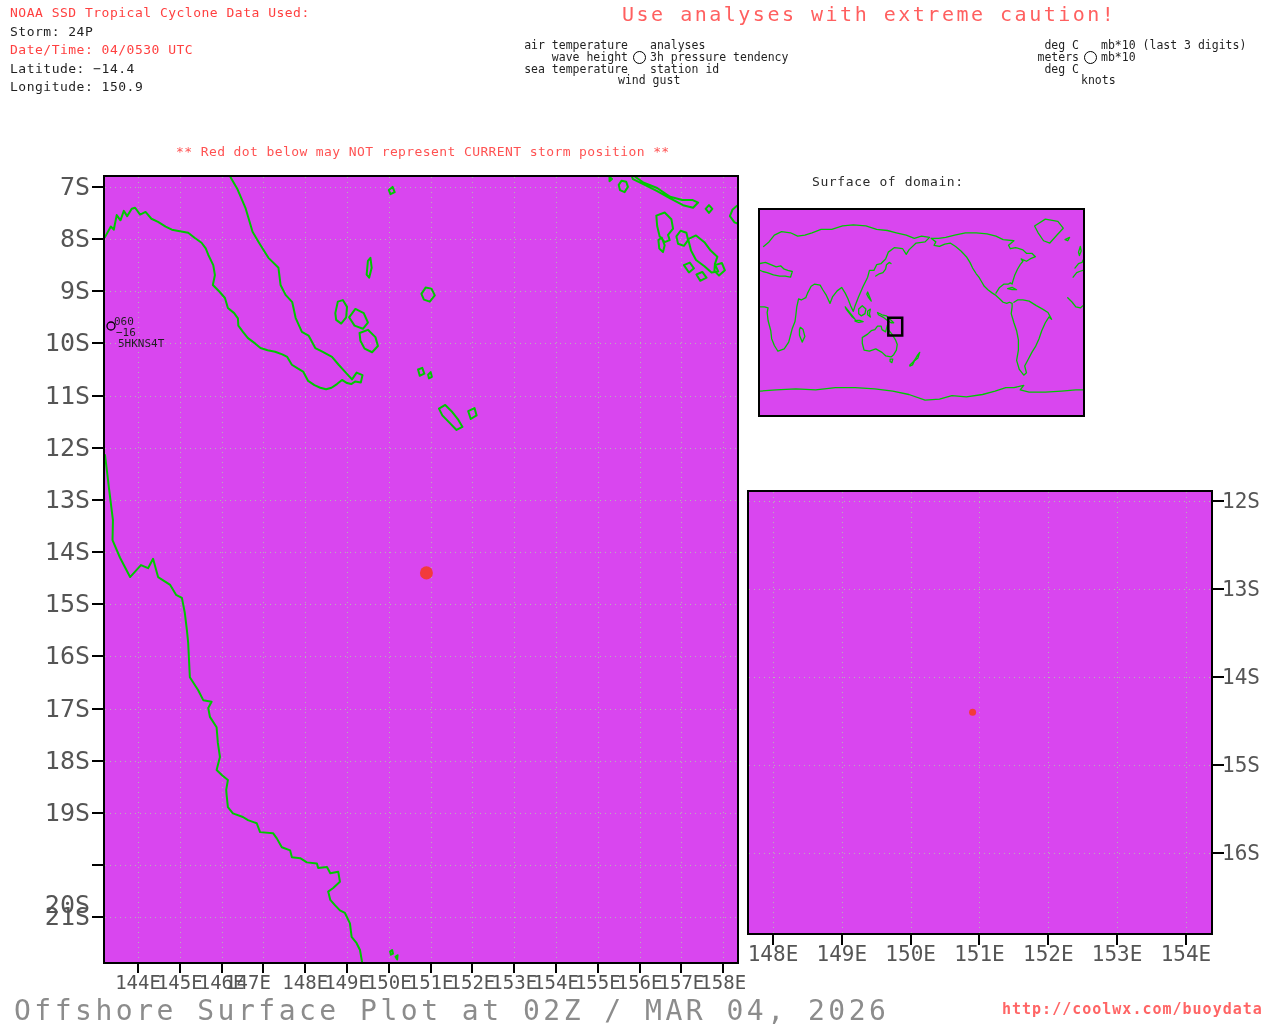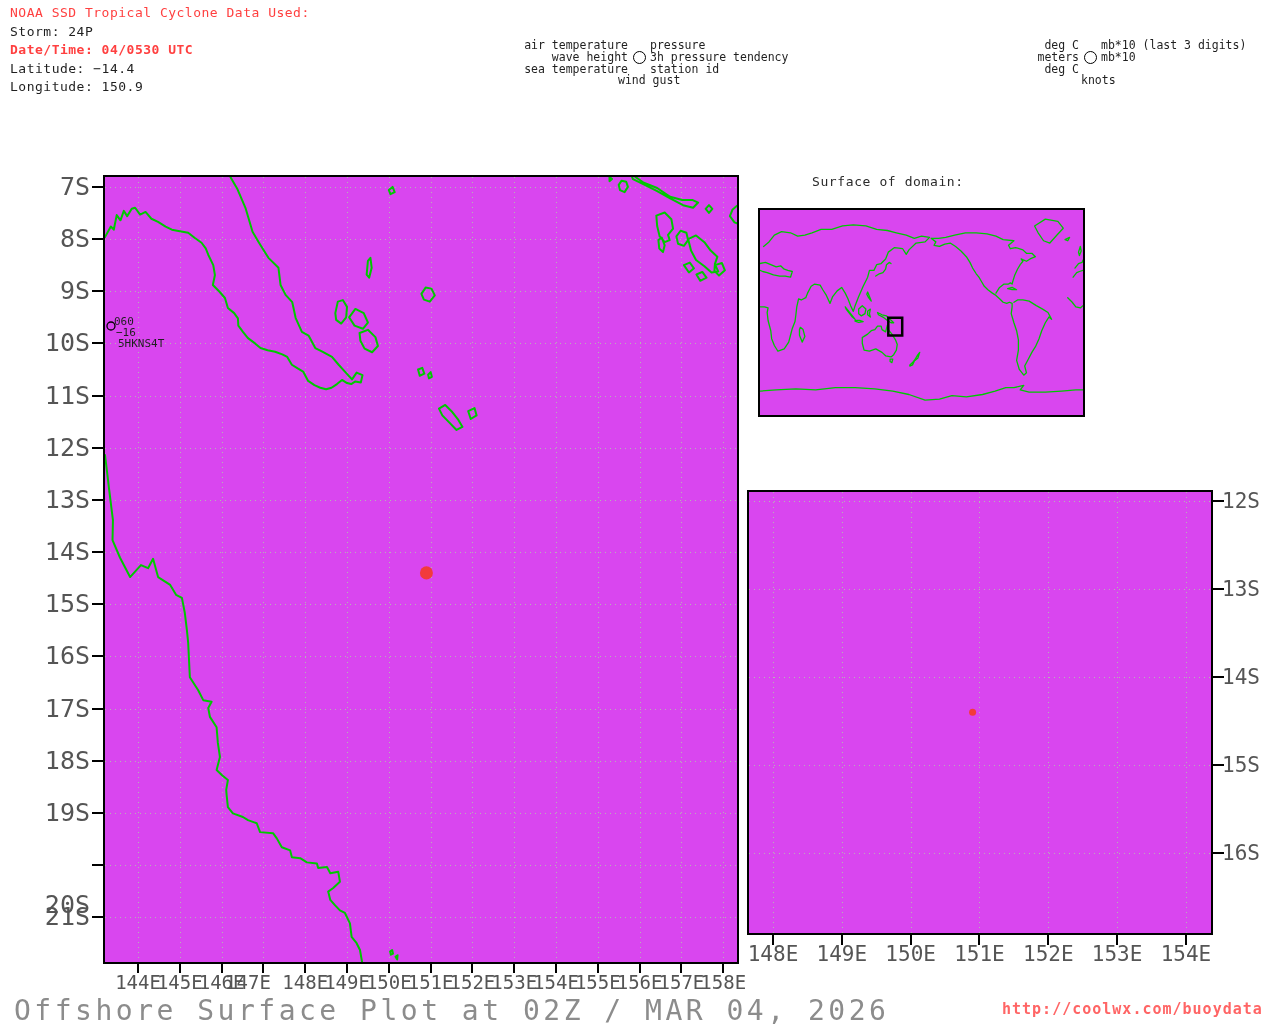--- a/index.html
+++ b/index.html
@@ -6,21 +6,21 @@
   :root{
     --green:#00c800; --dot:#f23b3b; --hdr-red:#ff4040; --axis:#555555;
     --warn:#ff5252; --caution:#ff5f5f; --url:#ff6565; --grid:#b4b4b4;
   }
   html,body{margin:0;padding:0;background:#fff;}
   #canvas{position:relative;width:1280px;height:1024px;background:#fff;overflow:hidden;
     font-family:"DejaVu Sans Mono",monospace;color:#1f1f1f;border-radius:18px;}
   #canvas div{position:absolute;}
   .hdr-line{left:10px;font-size:13px;letter-spacing:.5px;white-space:pre;}
   .red{color:var(--hdr-red);}
-  .bold{font-weight:bold;}
+  .bold{font-weight:normal;}
   .caution{left:622px;top:2px;font-size:20px;letter-spacing:2.5px;color:var(--caution);white-space:pre;}
   .warning{left:176px;top:144px;font-size:13px;letter-spacing:.4px;color:var(--warn);white-space:pre;}
   .legend{font-size:11.5px;color:#1f1f1f;}
   .lrow{position:static !important;display:flex;height:11.8px;line-height:11.8px;align-items:center;}
   .lcell-l{width:108px;text-align:right;white-space:pre;}
   .u .lcell-l{width:95px;}
   .lcell-c{width:22px;display:flex;justify-content:center;align-items:center;}
   .lcell-r{white-space:pre;}
   .lbottom{display:block;height:11.8px;line-height:11.8px;padding-left:98px;white-space:pre;}
   .u .lbottom{padding-left:97px;}
@@ -51,26 +51,27 @@
 <body>
 
 <div id="canvas">
 
   <div class="hdr-line red" style="top:5px;">NOAA SSD Tropical Cyclone Data Used:</div>
   <div class="hdr-line" style="top:24px;">Storm: 24P</div>
   <div class="hdr-line red bold" style="top:42px;">Date/Time: 04/0530 UTC</div>
   <div class="hdr-line" style="top:61px;">Latitude: −14.4</div>
   <div class="hdr-line" style="top:79px;">Longitude: 150.9</div>
 
+  <div class="caution">Use analyses with extreme caution!</div>
 
   <div class="legend" style="left:520px;top:40px;">
     <div class="lrow">
       <span class="lcell-l">air temperature</span>
       <span class="lcell-c"></span>
-      <span class="lcell-r">pressure</span>
+      <span class="lcell-r">analyses</span>
     </div>
     <div class="lrow">
       <span class="lcell-l">wave height</span>
       <span class="lcell-c">
           <span class="stn-circle"></span>
         </span>
       <span class="lcell-r">3h pressure tendency</span>
     </div>
     <div class="lrow">
       <span class="lcell-l">sea temperature</span>
@@ -94,20 +95,21 @@
       <span class="lcell-r">mb*10</span>
     </div>
     <div class="lrow">
       <span class="lcell-l">deg C</span>
       <span class="lcell-c"></span>
       <span class="lcell-r"></span>
     </div>
     <div class="lrow lbottom">knots</div>
   </div>
 
+  <div class="warning">** Red dot below may NOT represent CURRENT storm position **</div>
 
   <div class="map-box" style="left:103px;top:175px;width:636px;height:789px;box-sizing:border-box;">
     <div id="mm-grid" style="left:0;top:0;width:632px;height:785px;">
         <div class="grid-v" style="left: 33.0212px; top: 0px; height: 785px;"></div>
         <div class="grid-v" style="left: 74.8201px; top: 0px; height: 785px;"></div>
         <div class="grid-v" style="left: 116.619px; top: 0px; height: 785px;"></div>
         <div class="grid-v" style="left: 158.418px; top: 0px; height: 785px;"></div>
         <div class="grid-v" style="left: 200.217px; top: 0px; height: 785px;"></div>
         <div class="grid-v" style="left: 242.016px; top: 0px; height: 785px;"></div>
         <div class="grid-v" style="left: 283.815px; top: 0px; height: 785px;"></div>

